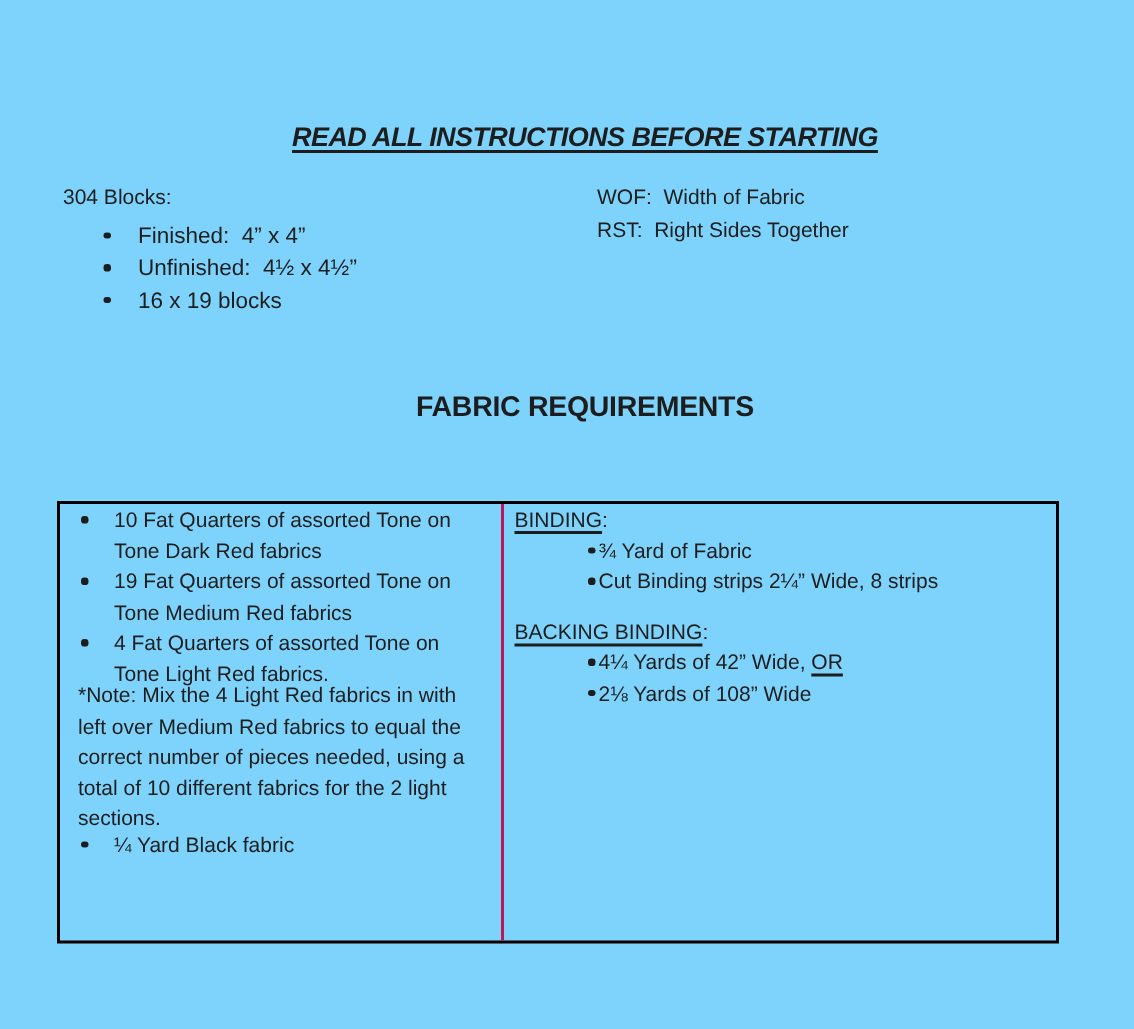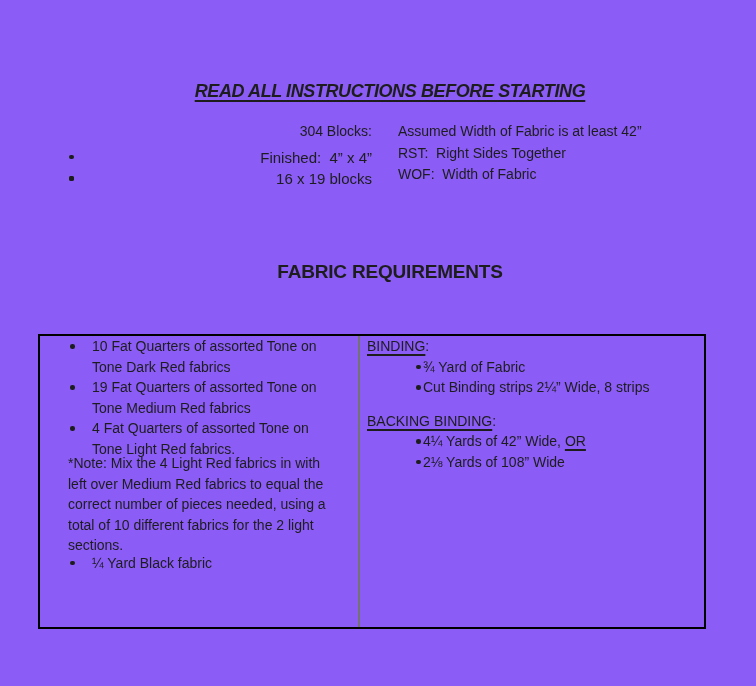--- a/index.html
+++ b/index.html
@@ -4,37 +4,37 @@
 <style>
   html, body { margin: 0; padding: 0; }
   body {
     width: 756px; height: 686px;
     background: #ffffff;
     font-family: "Liberation Sans", sans-serif;
     color: #1d1d1d;
     position: relative;
     overflow: hidden;
   }
-  .page { position: absolute; inset: 0; background: #8b5cf6; }
+  .page { position: absolute; inset: 0; background: #7dd3fc; }
 
   
   .title {
     position: absolute; top: 80px; left: 24px; right: 0;
     margin: 0;
     text-align: center;
     font-size: 18px; line-height: 22px;
     font-weight: bold; font-style: italic;
     letter-spacing: -0.4px;
     text-decoration: underline;
     text-decoration-thickness: 2px;
     text-underline-offset: 3px;
   }
 
   
-  .info-left  { position: absolute; left: 42px;  top: 121px; width: 330px; text-align: right; }
+  .info-left  { position: absolute; left: 42px;  top: 121px; width: 330px; }
   .info-right { position: absolute; left: 398px; top: 121px; width: 330px; }
   .line { font-size: 14px; line-height: 21.5px; }
   .pre { white-space: pre-wrap; }
 
   ul.blist { margin: 0; padding: 0; list-style: none; }
   .info-left ul.blist { margin-top: 4px; }
   .info-left li { position: relative; padding-left: 50px; font-size: 15px; line-height: 21.5px; }
   .info-left li .dot { left: 27px; }
 
   .dot {
@@ -55,21 +55,21 @@
 
   
   .req-table {
     position: absolute; left: 38px; top: 334px;
     width: 668px; height: 295px;
     border: 2px solid #000000;
     box-sizing: border-box;
     display: flex;
   }
   .cell { box-sizing: border-box; font-size: 14px; line-height: 20.5px; }
-  .cell-left  { width: 320px; border-right: 2px solid #737373; padding: 0 16px 0 28px; }
+  .cell-left  { width: 296px; border-right: 2px solid #be185d; padding: 0 16px 0 12px; }
   .cell-right { flex: 1; padding: 0 6px 0 7px; }
 
   .cell-left li { position: relative; padding-left: 24px; }
   .cell-left li .dot { left: 2px; }
 
   .note { margin: -6px 0 0 0; }
   .note-label { font-weight: normal; }
   .add-list { margin-top: -3px !important; }
 
   .subhead { font-size: 14px; line-height: 20.5px; }
@@ -92,32 +92,32 @@
 
   <section class="info-left">
     <div class="line pre">304 Blocks:</div>
     <ul class="blist">
       <li>
         <span class="dot"></span>
         <span class="pre">Finished:  4” x 4”</span>
       </li>
       <li>
         <span class="dot"></span>
+        <span class="pre">Unfinished:  4½ x 4½”</span>
       </li>
       <li>
         <span class="dot"></span>
         <span class="pre">16 x 19 blocks</span>
       </li>
     </ul>
   </section>
 
   <section class="info-right">
-    <div class="line pre">Assumed Width of Fabric is at least 42”</div>
+    <div class="line pre">WOF:  Width of Fabric</div>
     <div class="line pre">RST:  Right Sides Together</div>
-    <div class="line pre">WOF:  Width of Fabric</div>
   </section>
 
   <h2 class="section-title">FABRIC REQUIREMENTS</h2>
 
   <div class="req-table">
 
     <div class="cell cell-left">
       <ul class="blist">
         <li>
           <span class="dot"></span>

